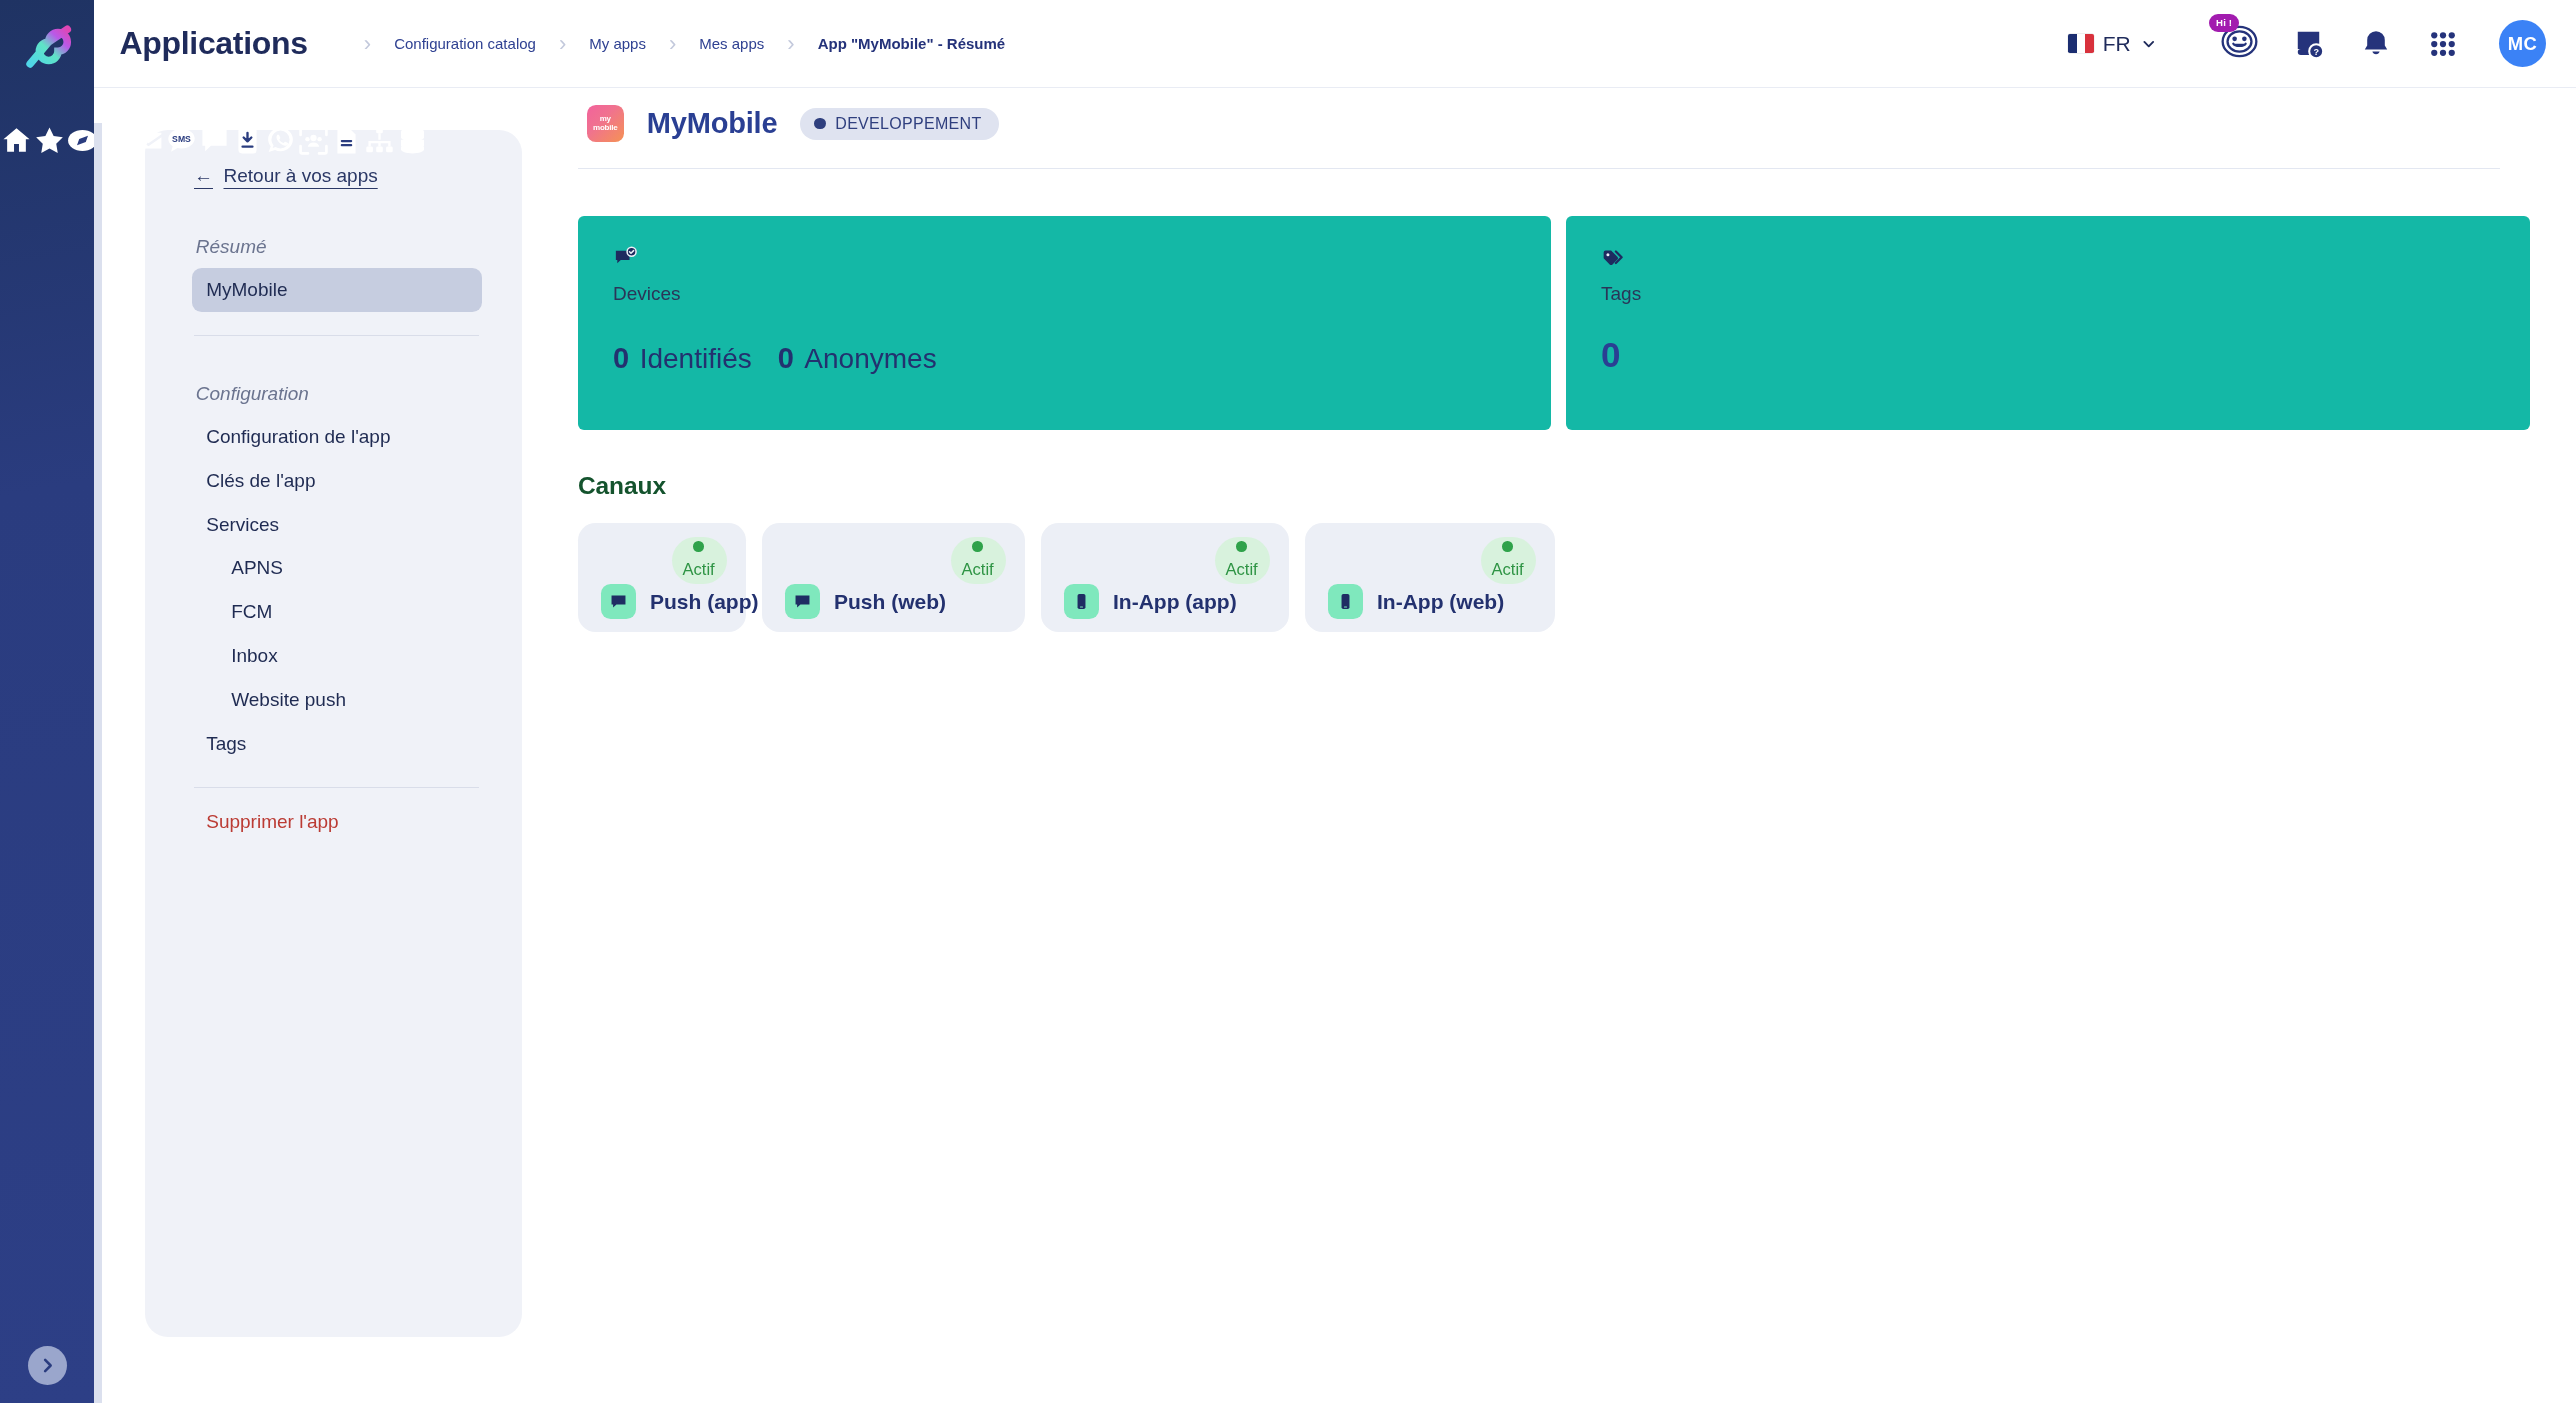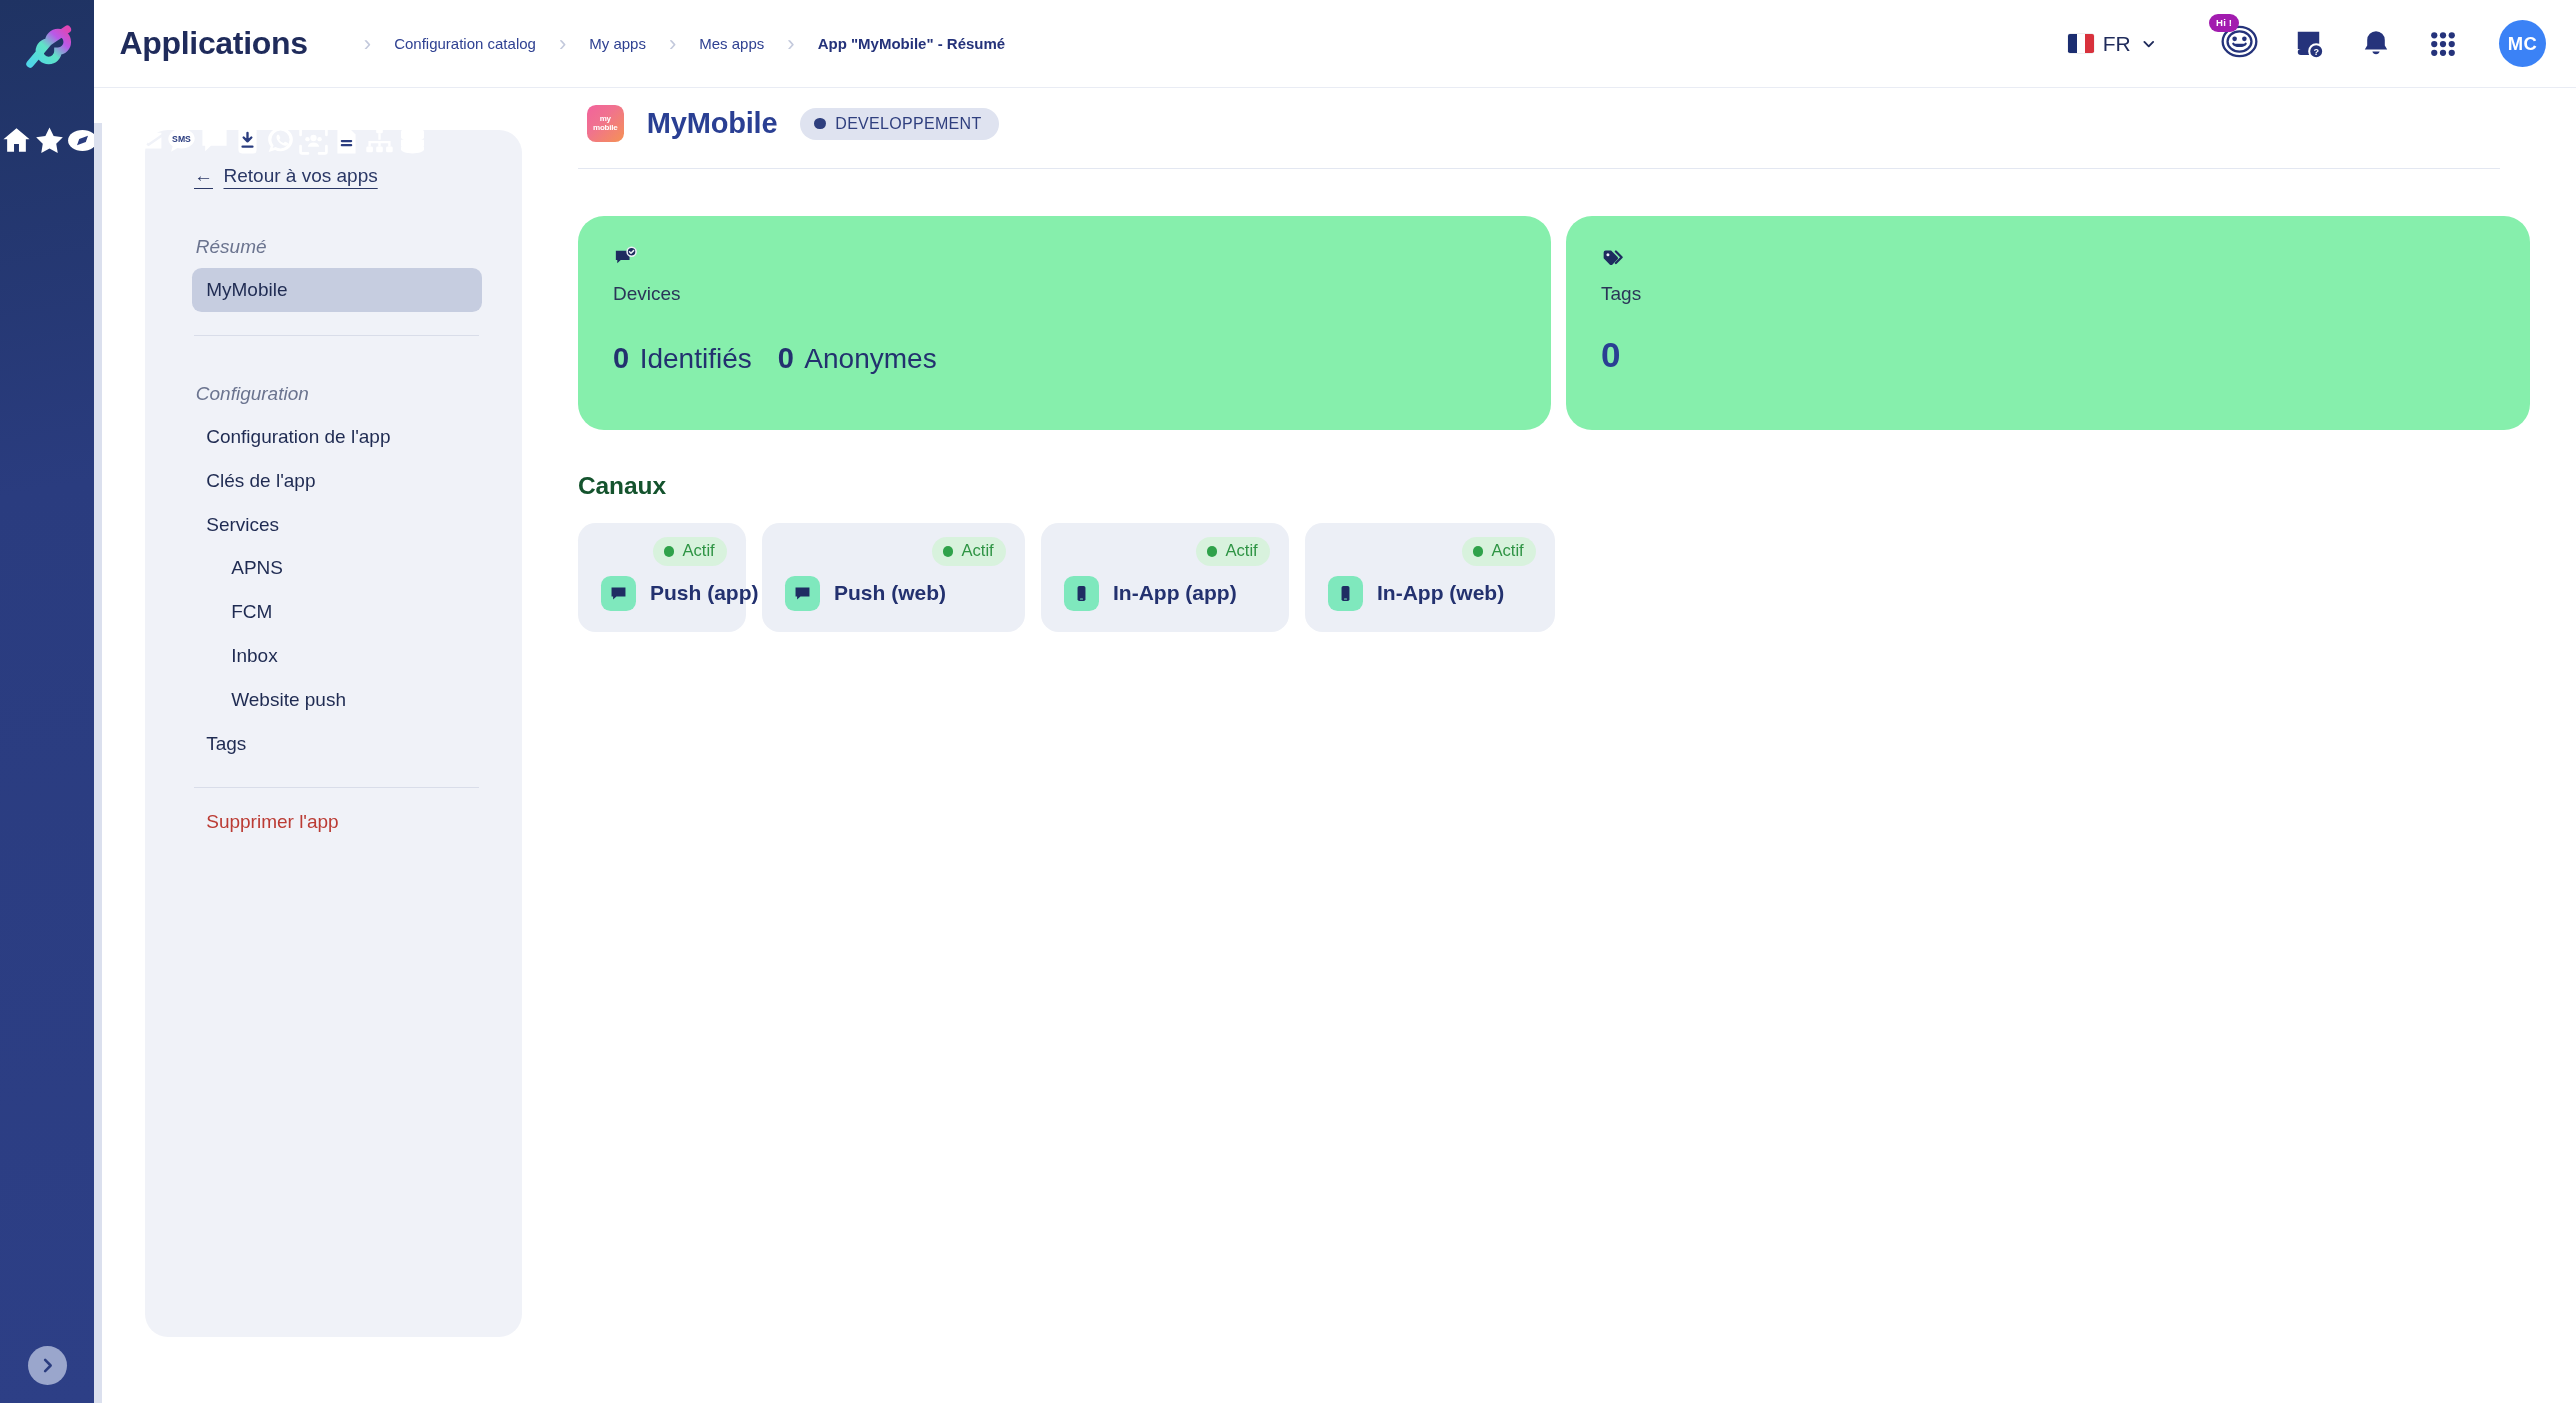--- a/index.html
+++ b/index.html
@@ -147,21 +147,21 @@
   .app-name { font-size: 29px; font-weight: 800; color: #2a3f93; letter-spacing: -0.2px; }
   .env-badge {
     display: inline-flex; align-items: center; gap: 9.6px;
     background: #dfe3f0; color: #2f3f7e; border-radius: 875px;
     padding: 7px 17.5px 7px 14px; font-size: 16px; letter-spacing: 0.3px;
   }
   .env-dot { width: 11.4px; height: 11.4px; border-radius: 50%; background: #2f3f7e; display: block; }
   .head-rule { height: 0.9px; background: #e3e7f1; margin: 26px 0 0 0; width: 1922px; }
 
   .stat-row { display: flex; gap: 15px; margin-top: 47px; }
-  .stat-card { background: #86efac; border-radius: 26px; padding: 30px 35px 0 35px; position: relative; }
+  .stat-card { background: #14b8a6; border-radius: 6px; padding: 30px 35px 0 35px; position: relative; }
   .stat-card.devices { width: 973px; height: 214px; }
   .stat-card.tags { width: 964px; height: 214px; }
   .stat-icon { height: 26px; display: flex; align-items: flex-start; }
   .stat-icon svg { fill: #1e2b5f; display: block; }
   .stat-label { font-size: 19px; color: #2a3558; margin-top: 11.4px; }
   .stat-values { display: flex; align-items: baseline; gap: 26px; margin-top: 37px; }
   .stat-pair { display: flex; align-items: baseline; gap: 10.5px; }
   .stat-num { font-size: 29px; font-weight: 800; color: #23316f; }
   .stat-word { font-size: 28px; color: #23316f; font-weight: 400; }
   .stat-big { font-size: 35px; font-weight: 800; color: #2a3f93; margin-top: 30px; }
@@ -174,21 +174,21 @@
   .channels { display: flex; gap: 16px; margin-top: 23px; }
   .ch-card {
     background: #eceff6; border-radius: 17.5px; height: 109px;
     padding: 14px 19px 0 23px; display: flex; flex-direction: column;
     justify-content: space-between; cursor: pointer; position: relative;
   }
   .ch-top { display: flex; justify-content: flex-end; }
   .ch-status {
     display: inline-flex; align-items: center; gap: 8px;
     background: #d8f2dd; color: #2e9444; border-radius: 875px;
-    padding: 4.4px 12.3px 4.4px 10.5px; font-size: 16.6px;
+    padding: 4.4px 12.3px 4.4px 10.5px; font-size: 16.6px; flex-direction: column;
   }
   .ch-status .dot { width: 10.5px; height: 10.5px; border-radius: 50%; background: #2fa24a; display: block; }
   .ch-body { display: flex; align-items: center; gap: 14px; padding-bottom: 21px; }
   .ch-ico {
     width: 35px; height: 35px; border-radius: 9.6px; background: #7fe8bd;
     display: flex; align-items: center; justify-content: center; flex: none;
   }
   .ch-ico svg { fill: #1f2d63; display: block; }
   .ch-name { font-size: 21px; font-weight: 800; color: #23316f; white-space: nowrap; }
 </style>

